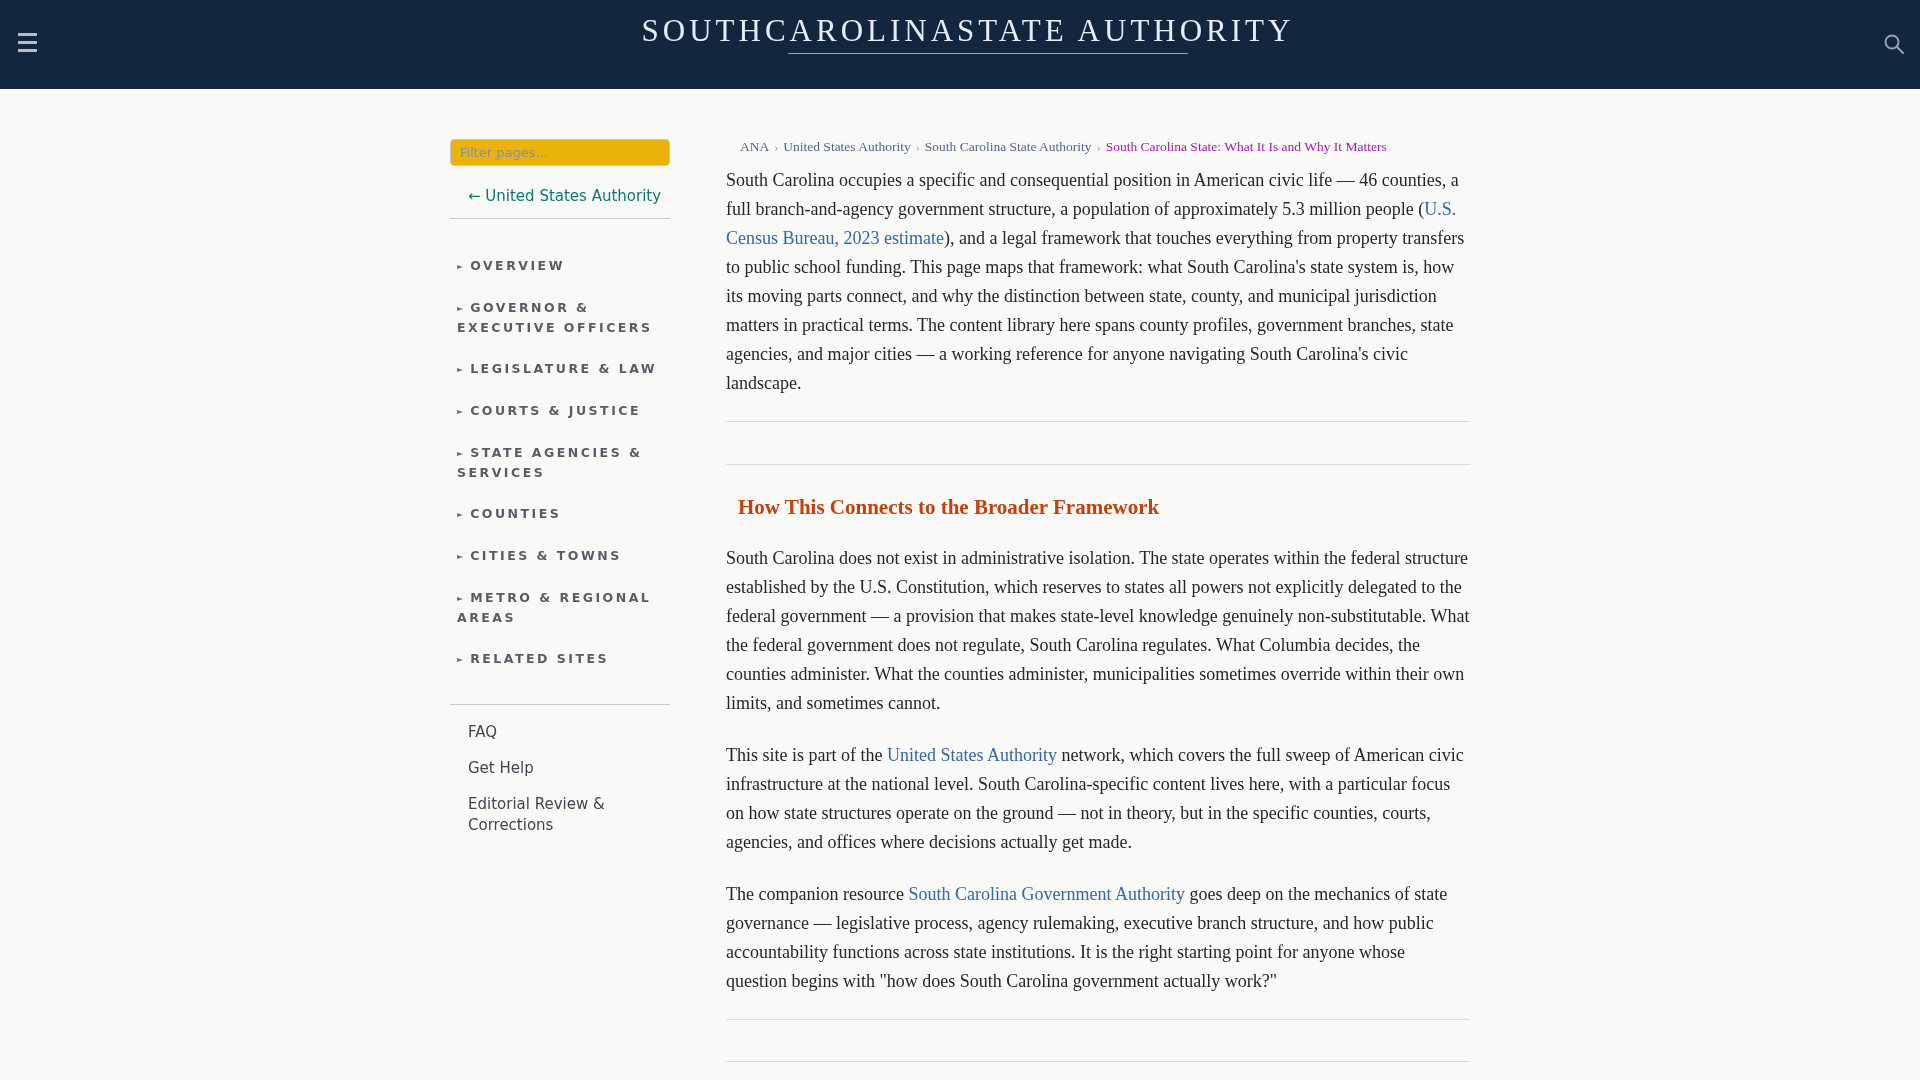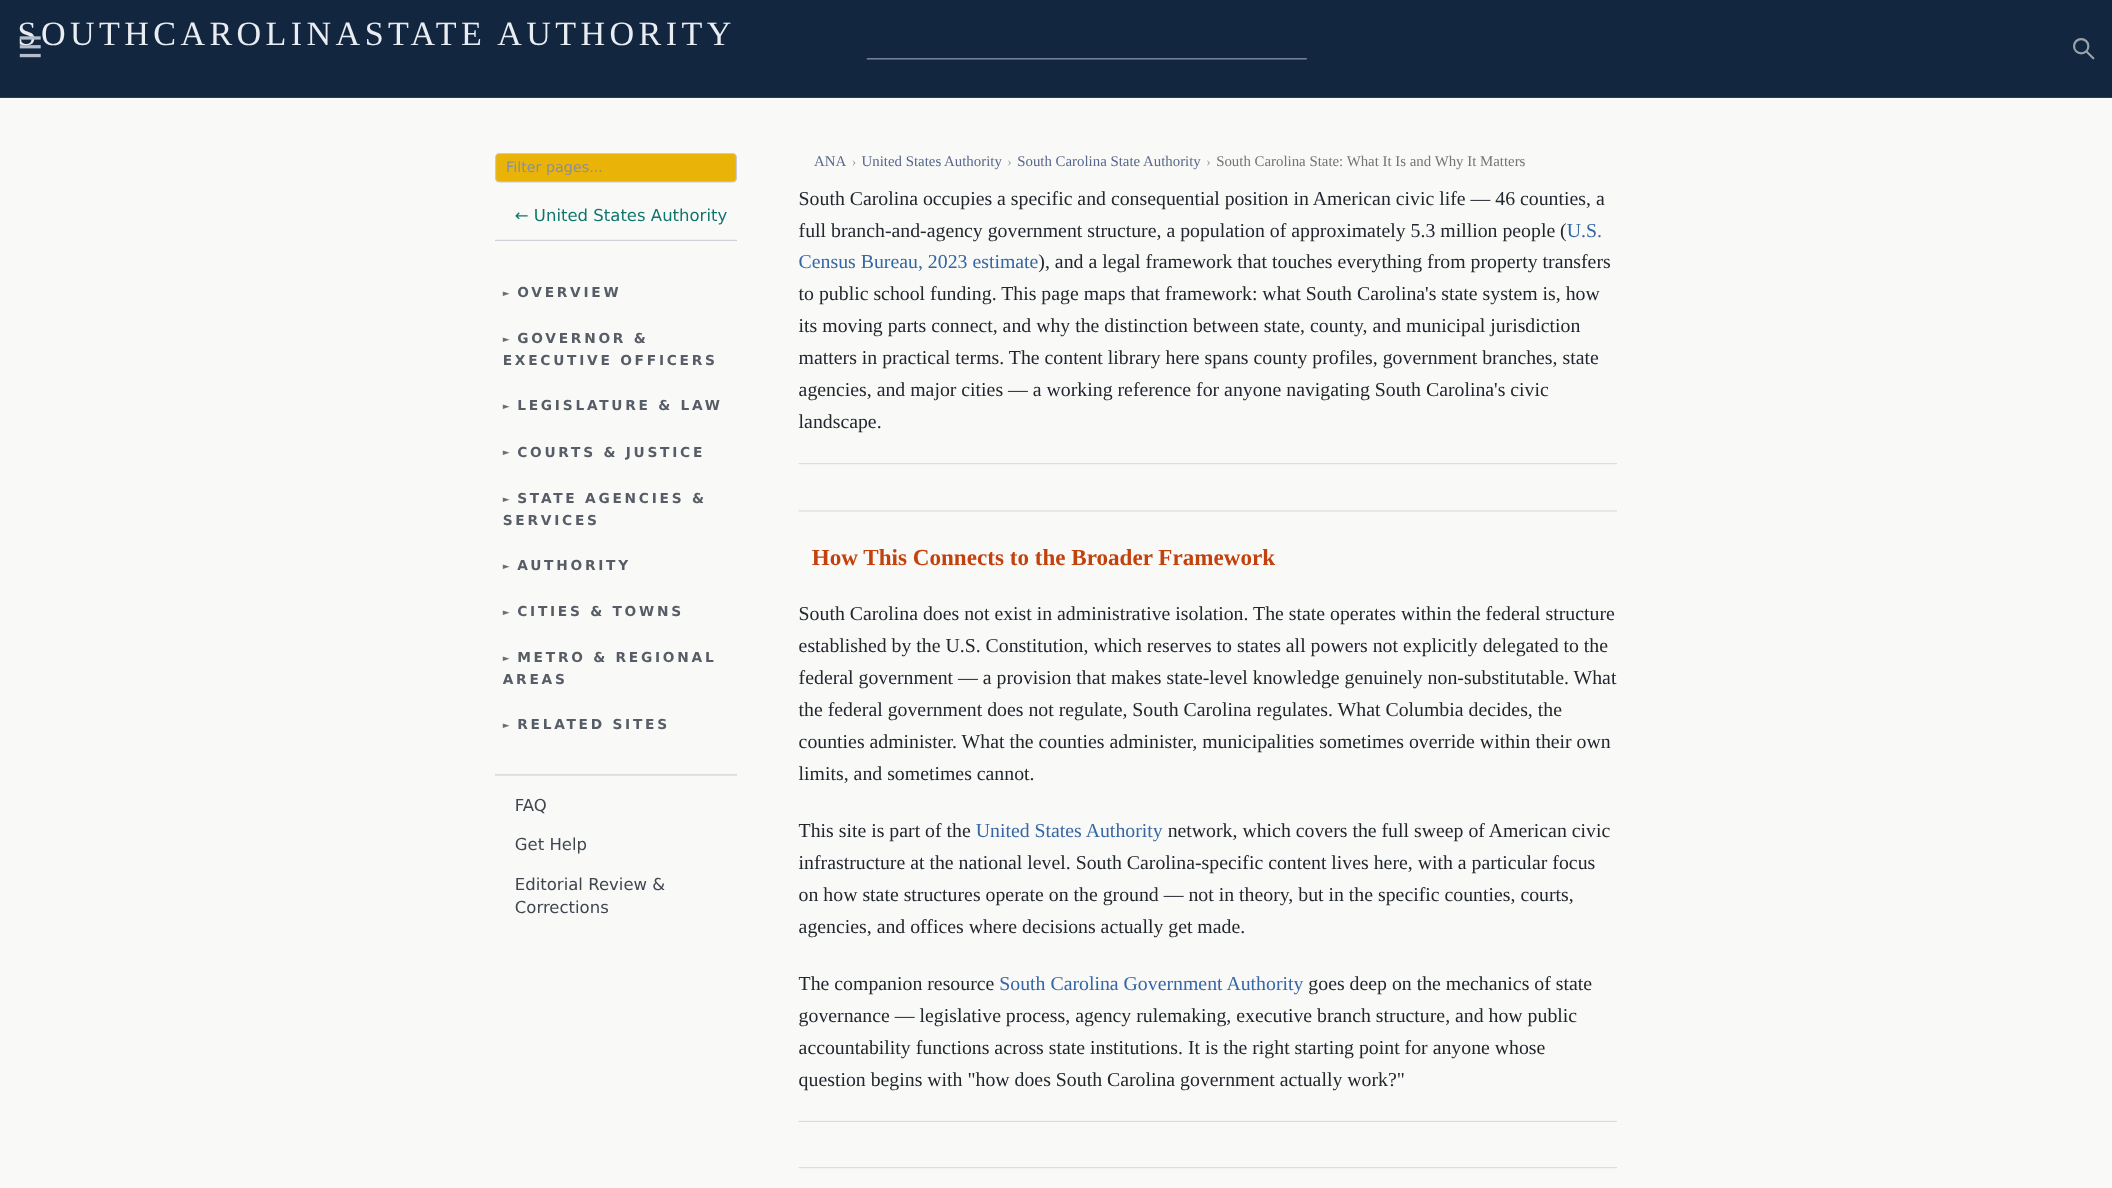--- a/index.html
+++ b/index.html
@@ -18,21 +18,21 @@
     background: #132640;
   }
   .hamburger {
     position: absolute; left: 18px; top: 33px;
     width: 22px; height: 24px;
     background: none; border: none; padding: 0; cursor: pointer;
   }
   .hamburger .bar {
     width: 19px; height: 3px; background: #b4bdc9; margin-bottom: 5px;
   }
-  .header-center { padding-top: 13px; padding-left: 16px; }
+  .header-center { text-align: center; padding-top: 13px; padding-left: 16px; }
   .site-title {
     margin: 0;
     font-family: "Liberation Serif", serif;
     font-size: 31px; font-weight: 400;
     letter-spacing: 4px;
     color: #e9ecf1;
     white-space: nowrap;
   }
   .title-rule {
     width: 400px; height: 1px;
@@ -115,21 +115,21 @@
   .main-col { margin-left: 56px; width: 744px; }
   .breadcrumb {
     padding-left: 14px;
     margin-bottom: 11px;
     font-size: 13.5px;
     color: #8a8f98;
     white-space: nowrap;
   }
   .crumb-link { color: #56678a; text-decoration: none; }
   .crumb-sep { margin: 0 5px; color: #9aa0a8; font-size: 12px; }
-  .crumb-current { color: #737373; text-align: right; }
+  .crumb-current { color: #a21caf; text-align: right; }
 
   .main-col p {
     margin: 0 0 23px;
     font-size: 18px;
     line-height: 29px;
     color: #22272e;
   }
   .body-link { color: #3566a5; text-decoration: none; }
 
   .section-heading {
@@ -177,21 +177,21 @@
     <a class="back-link" href="#">← United States Authority</a>
 
     <hr class="side-rule">
 
     <nav class="side-nav">
       <div class="nav-item"><span class="tri">►</span><span>OVERVIEW</span></div>
       <div class="nav-item"><span class="tri">►</span><span>GOVERNOR &amp; EXECUTIVE OFFICERS</span></div>
       <div class="nav-item"><span class="tri">►</span><span>LEGISLATURE &amp; LAW</span></div>
       <div class="nav-item"><span class="tri">►</span><span>COURTS &amp; JUSTICE</span></div>
       <div class="nav-item"><span class="tri">►</span><span>STATE AGENCIES &amp; SERVICES</span></div>
-      <div class="nav-item"><span class="tri">►</span><span>AUTHORITY</span></div>
+      <div class="nav-item"><span class="tri">►</span><span>COUNTIES</span></div>
       <div class="nav-item"><span class="tri">►</span><span>CITIES &amp; TOWNS</span></div>
       <div class="nav-item"><span class="tri">►</span><span>METRO &amp; REGIONAL AREAS</span></div>
       <div class="nav-item"><span class="tri">►</span><span>RELATED SITES</span></div>
     </nav>
 
     <hr class="side-rule">
 
     <div class="side-links">
       <a class="side-link" href="#">FAQ</a>
       <a class="side-link" href="#">Get Help</a>

